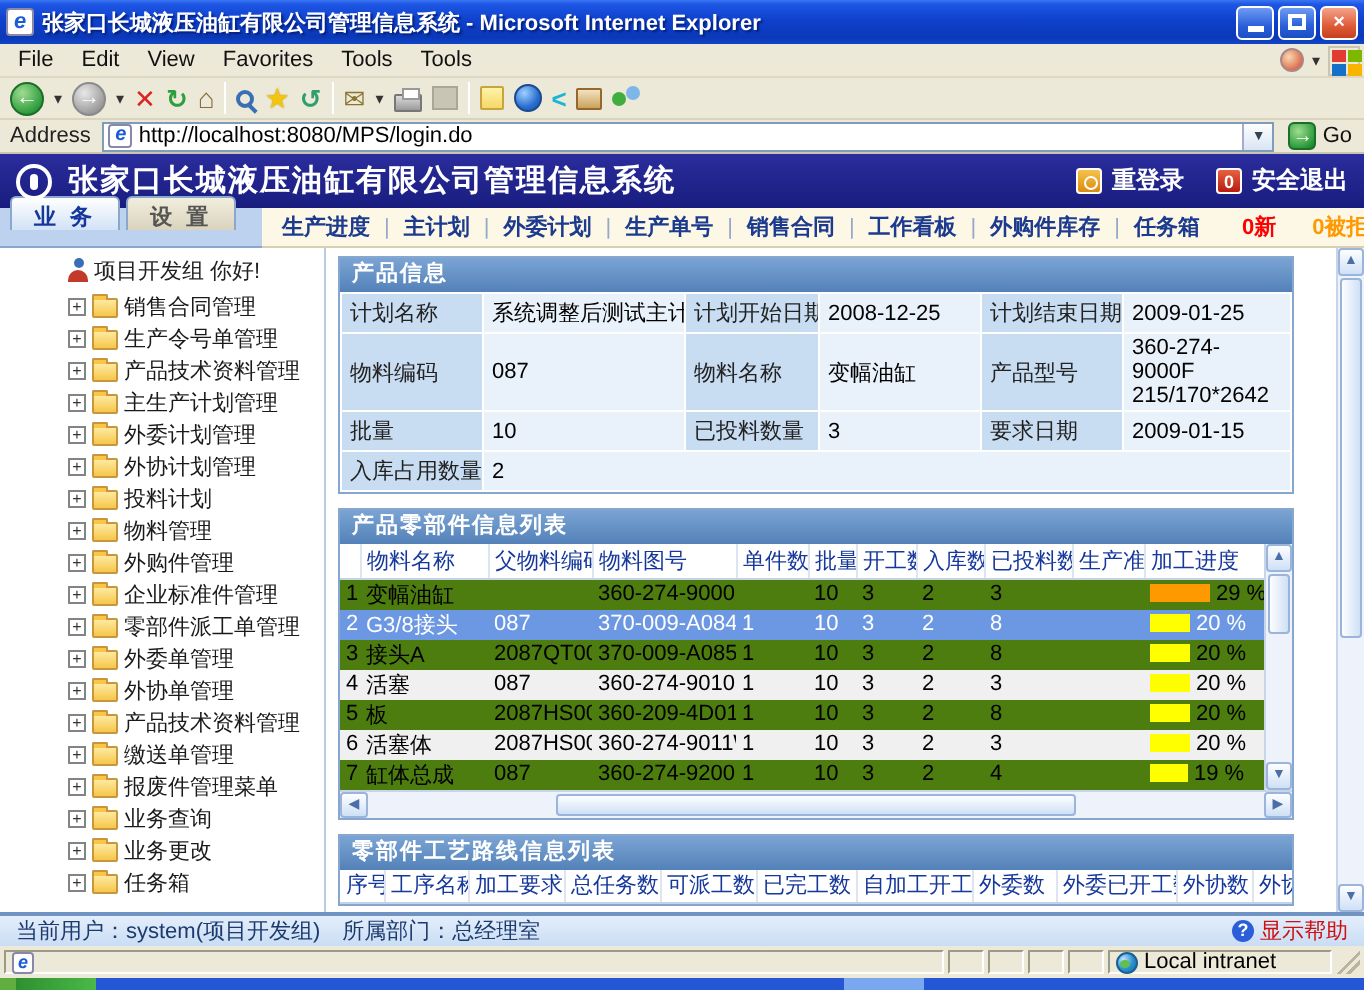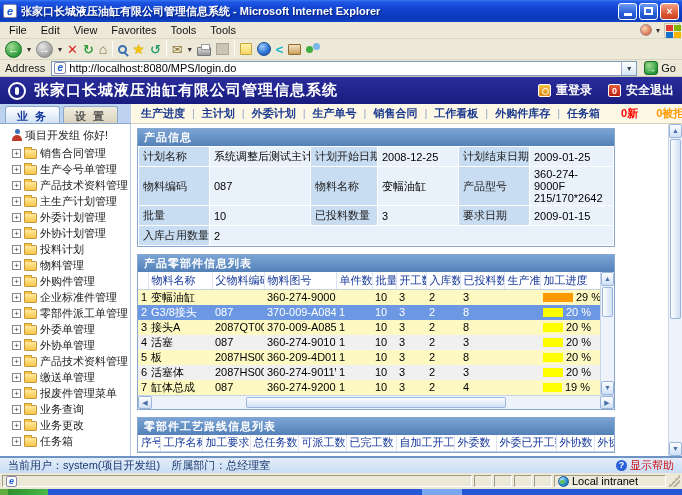--- a/index.html
+++ b/index.html
@@ -78,44 +78,44 @@
   .applogo { width:18px; height:18px; border:2px solid #fff; border-radius:50%; position:relative; flex:none; }
   .applogo::after { content:""; position:absolute; left:5px; top:3px; width:4px; height:8px; background:#fff; border-radius:2px; }
   .apptitle { color:#fff; font-size:15px; font-weight:bold; letter-spacing:1px; flex:1; white-space:nowrap; overflow:hidden; }
   .hdr-act { display:flex; align-items:center; gap:5px; color:#fff; font-size:12px; font-weight:bold; margin-left:8px; white-space:nowrap; cursor:pointer; }
   .relogin-ico { width:13px; height:13px; background:linear-gradient(#f5c24a,#dd8a10); border:1px solid #fff; border-radius:2px; position:relative; }
   .relogin-ico::after { content:""; position:absolute; left:3px; top:3px; width:5px; height:5px; border:1.5px solid #fff; border-radius:50%; }
   .logout-ico { width:13px; height:13px; background:linear-gradient(#e86040,#b81c10); border:1px solid #fff; border-radius:2px; color:#fff; font-size:9px; font-weight:bold; text-align:center; line-height:12px; }
 
   
   .tabrow { height:20px; display:flex; }
-  .tab-left { width:131px; background:#bcd2ee; display:flex; align-items:flex-start; gap:3px; padding:2px 0 16px 5px; border-bottom:1px solid #8aa8cc; }
+  .tab-left { width:131px; background:#bcd2ee; display:flex; align-items:center; gap:3px; padding:2px 0 16px 5px; border-bottom:1px solid #8aa8cc; }
   .tab { height:17px; padding:2px 11px 0; font-size:11px; font-weight:bold; border:1px solid #8aa8cc; border-bottom:none; border-radius:3px 3px 0 0; letter-spacing:2px; cursor:pointer; }
   .tab.active { background:linear-gradient(#ffffff,#d2e2f6); color:#16389c; }
   .tab.inactive { background:linear-gradient(#f2eedd,#d9d3bd); color:#555; }
   .nav { flex:1; background:#fdf8e6; display:flex; align-items:center; padding:0 10px; font-weight:bold; color:#1c3a8e; border-bottom:1px solid #d8d0b0; white-space:nowrap; overflow:hidden; }
   .nav-item { cursor:pointer; }
   .nav-item:not(:first-child)::before { content:"|"; color:#94a8cc; margin:0 7px; font-weight:normal; }
   .badge-new { margin-left:21px; font-weight:bold; }
   .badge-rej { margin-left:18px; font-weight:bold; }
 
   
   .bodyarea { height:332px; display:flex; background:#fff; }
-  .sidebar { width:131px; border-right:1px solid #b8cce4; padding:3px 0 0 12px; overflow:hidden; flex:none; }
+  .sidebar { width:131px; border-right:1px solid #b8cce4; padding:3px 0 0 2px; overflow:hidden; flex:none;margin-left:32px; }
   .greet { display:flex; align-items:center; gap:3px; height:16px; margin-bottom:2px; color:#222; }
   .user-ico { width:10px; height:12px; position:relative; flex:none; }
   .user-ico::before { content:""; position:absolute; left:2.5px; top:0; width:5px; height:5px; border-radius:50%; background:#3a6fb5; }
   .user-ico::after { content:""; position:absolute; left:0; bottom:0; width:10px; height:6px; border-radius:5px 5px 0 0; background:#c23a2a; }
   .tree-item { display:flex; align-items:center; gap:3px; height:16px; cursor:pointer; white-space:nowrap; overflow:hidden; color:#1a1a1a; }
   .plusbox { width:9px; height:9px; border:1px solid #848484; background:#fff; font-size:8px; line-height:7px; text-align:center; color:#333; flex:none; }
   .folder { width:13px; height:10px; background:linear-gradient(#ffe9a0,#f7c64a); border:1px solid #c8963c; border-radius:1px; position:relative; margin-top:2px; flex:none; }
   .folder::before { content:""; position:absolute; top:-3px; left:-1px; width:6px; height:2px; background:#f7c64a; border:1px solid #c8963c; border-bottom:none; border-radius:1px 1px 0 0; }
 
   .content { flex:1; padding:4px 0 0 6px; overflow:hidden; position:relative; }
-  .section { width:478px; border:1px solid #86a7cf; margin-bottom:7px; background:#fef9c3; }
+  .section { width:478px; border:1px solid #86a7cf; margin-bottom:7px; background:#4d7c0f; }
   .sec-head { height:17px; background:linear-gradient(#7ba4d4,#5381b8); color:#fff; font-weight:bold; line-height:17px; padding-left:6px; letter-spacing:1px; }
 
   
   table.info { width:100%; border-collapse:separate; border-spacing:1px; background:#fff; table-layout:fixed; }
   table.info td { padding:2px 4px; overflow:hidden; white-space:nowrap; }
   table.info td.l { background:#c8dcf2; color:#222; }
   table.info td.v { background:#e9f2fb; color:#000; }
   table.info td.v.wrap { white-space:pre-line; line-height:12px; padding-top:1px; padding-bottom:1px; }
 
   

